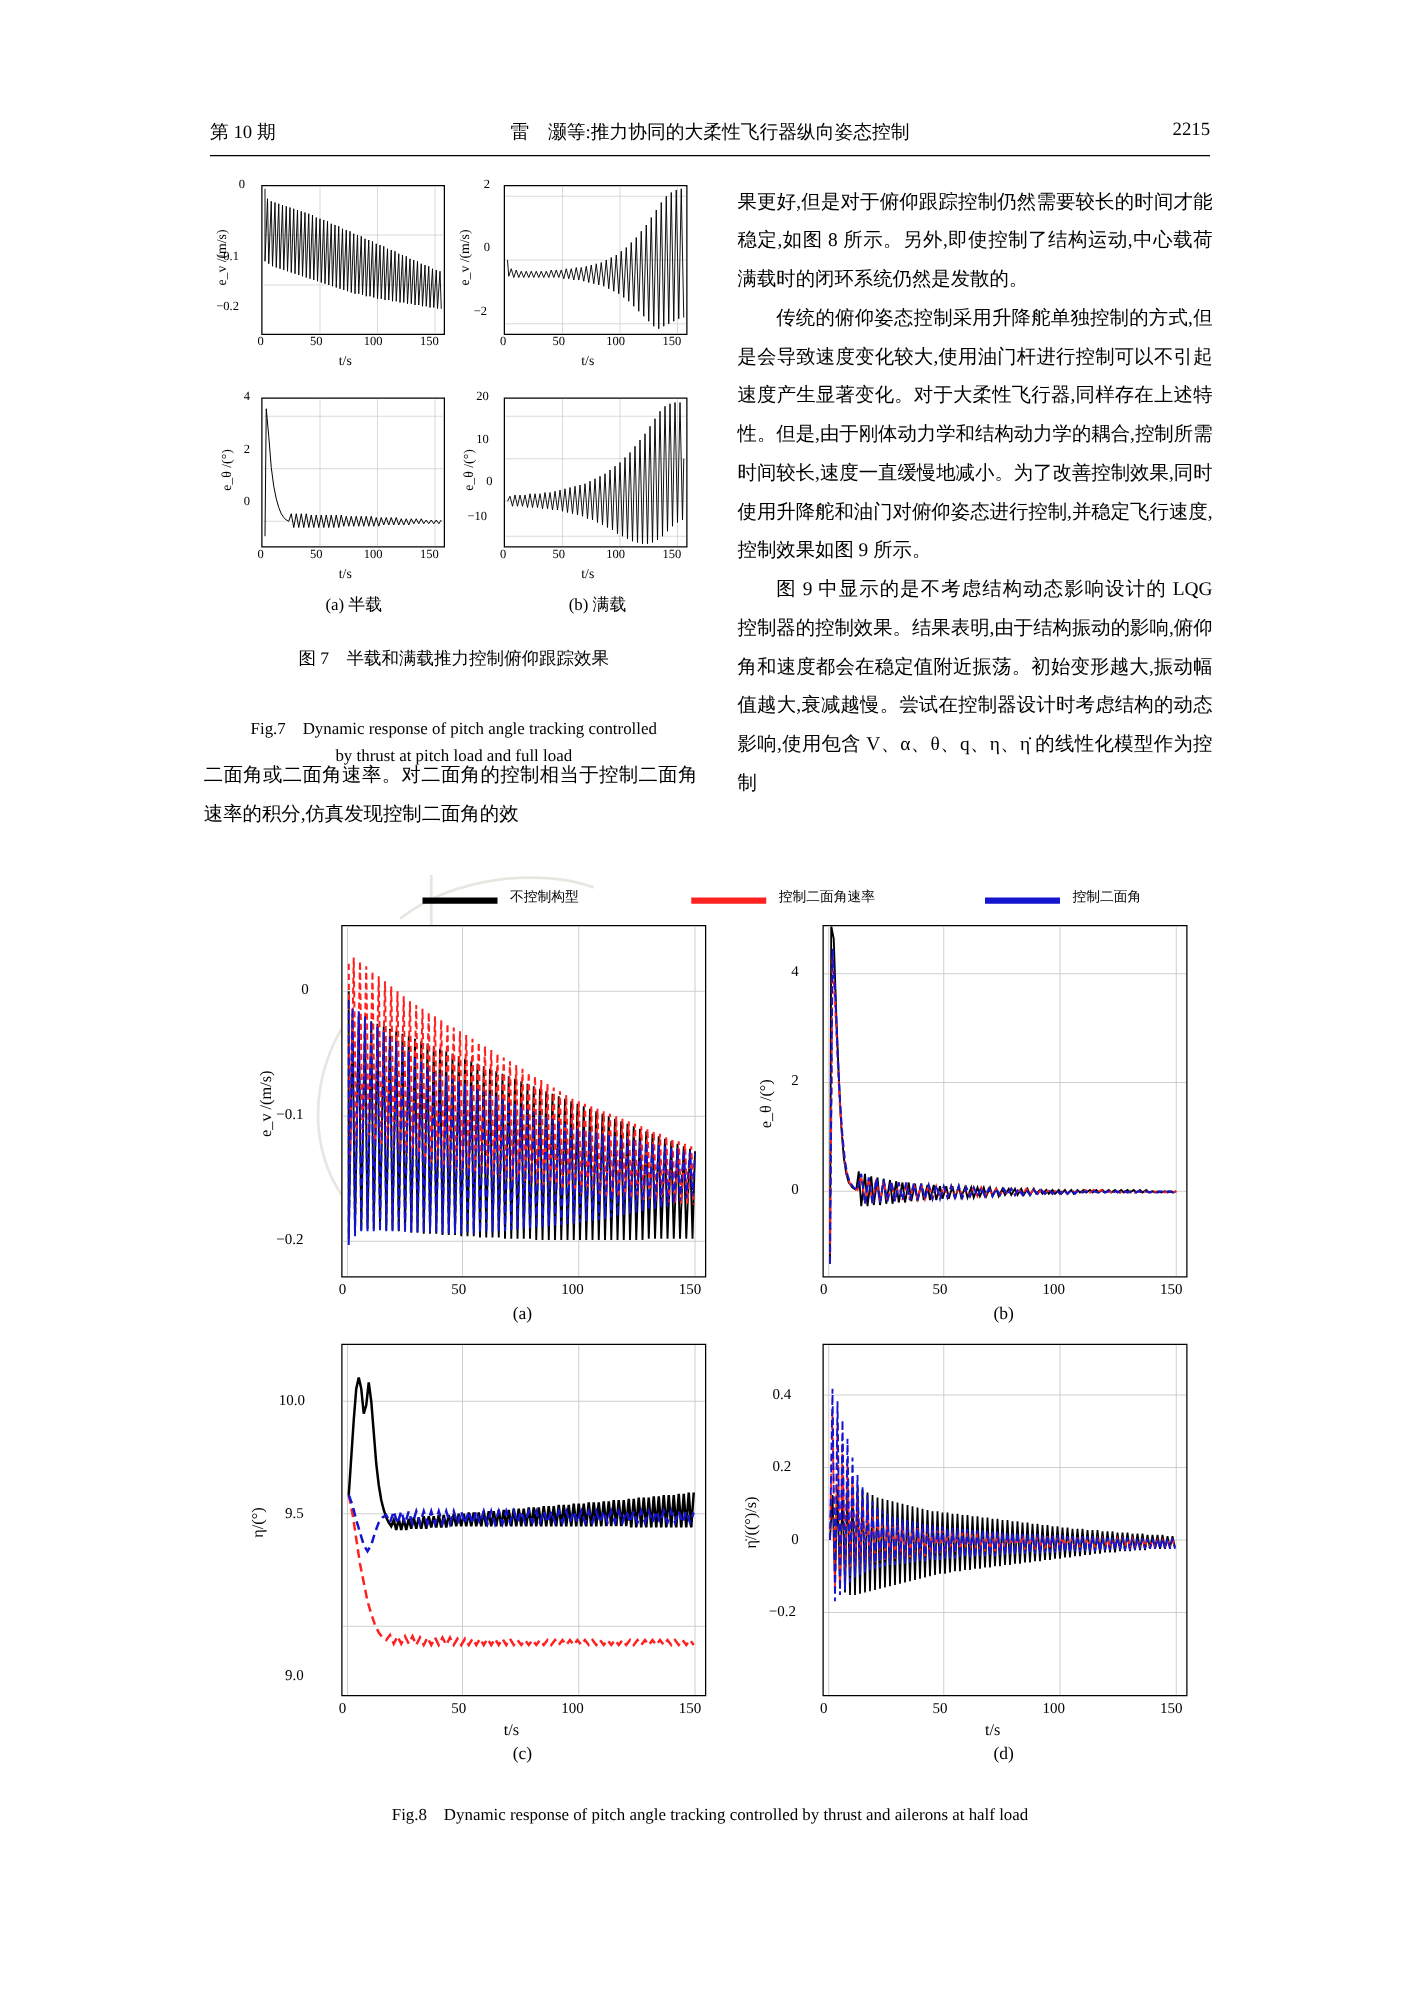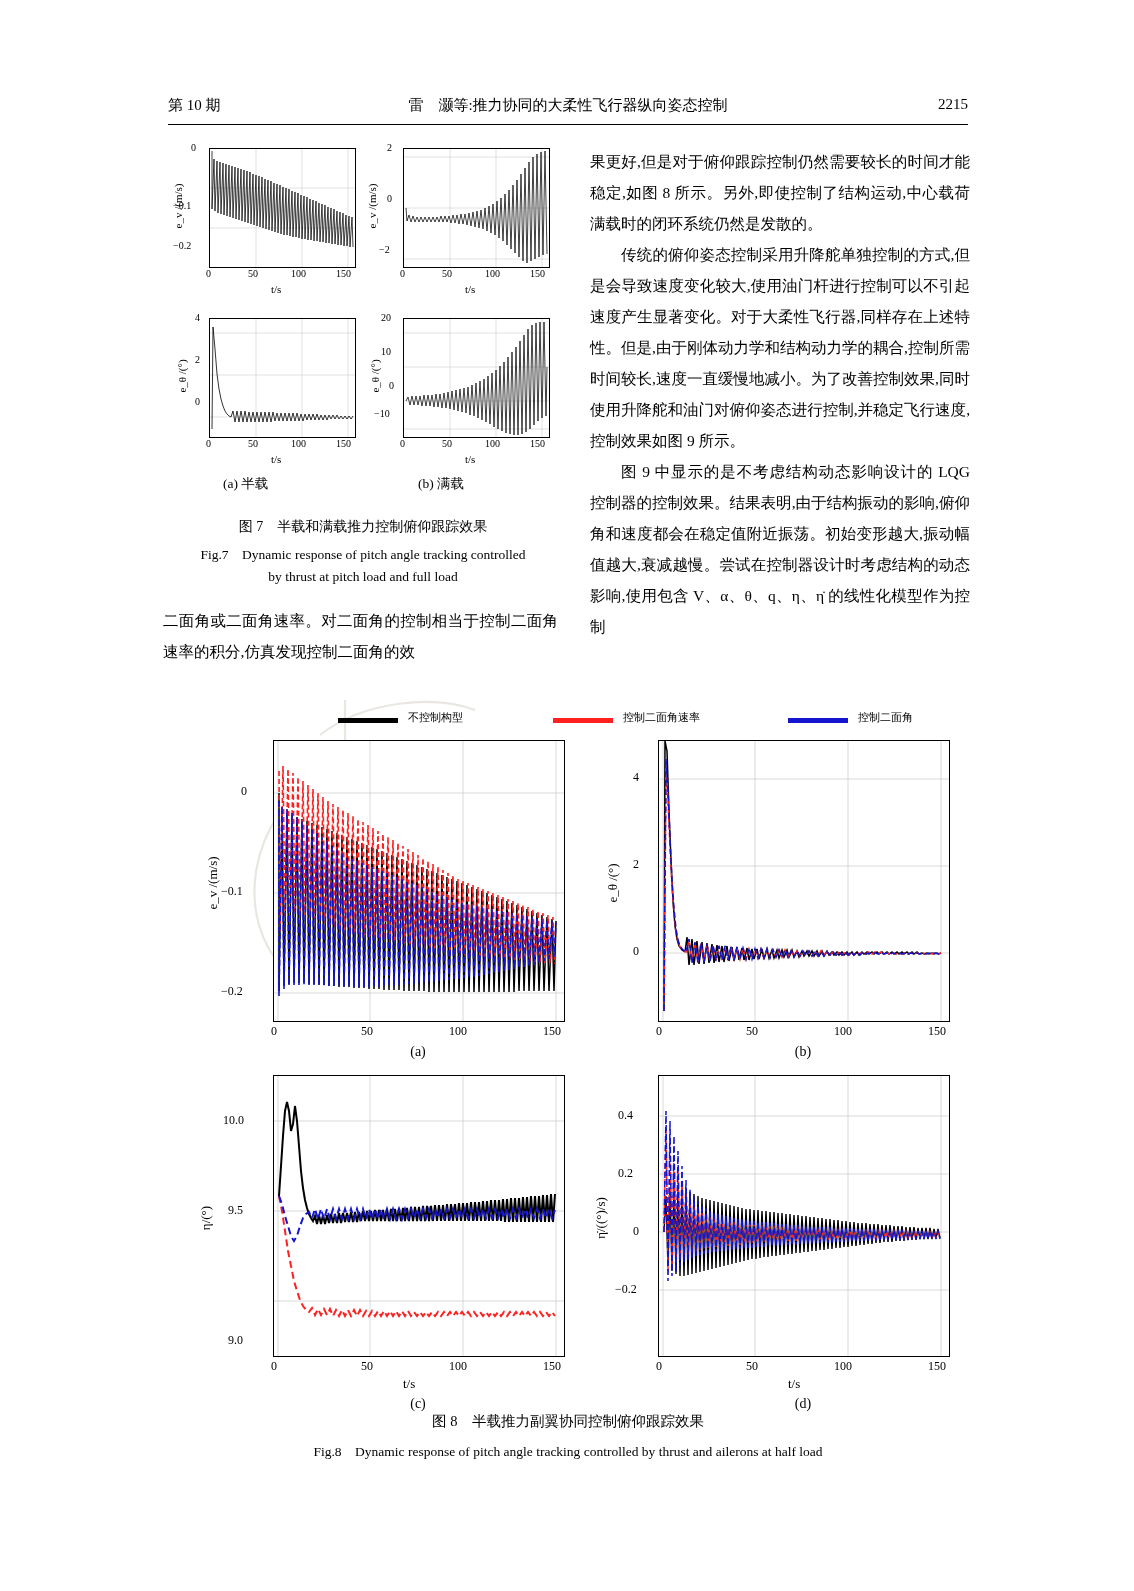--- a/index.html
+++ b/index.html
@@ -95,36 +95,38 @@
     white-space: nowrap;
   }
   .ticknum {
     position: absolute;
     font-size: 10px;
     font-family: "Liberation Serif", serif;
   }
   .subcap {
     position: absolute;
     font-size: 13.5px;
+    text-align: center;
   }
   .figcap {
     position: absolute;
     font-size: 14px;
     text-align: center;
     width: 400px;
     left: 163px;
   }
   .figcap-en {
     position: absolute;
     font-size: 13.5px;
     text-align: center;
     width: 400px;
     left: 163px;
     font-family: "Liberation Serif", serif;
     line-height: 22px;
+    margin-top: 28px;
   }
 
   
   .fig8 {
     position: absolute;
     left: 163px;
     top: 700px;
     width: 810px;
     height: 700px;
   }
@@ -484,16 +486,15 @@
     <div class="bigtick" style="left:452px; top:582px;">−0.2</div>
     <div class="bigtick" style="left:493px; top:659px;">0</div>
     <div class="bigtick" style="left:583px; top:659px;">50</div>
     <div class="bigtick" style="left:671px; top:659px;">100</div>
     <div class="bigtick" style="left:765px; top:659px;">150</div>
     <div class="bigylab" style="left:395px; top:510px; width:85px; text-align:center;">η̇/((°)/s)</div>
     <div class="bigxlab" style="left:625px; top:676px;">t/s</div>
     <div class="pcap" style="left:600px; top:696px; width:80px;">(d)</div>
   </div>
 
-  <div class="fig8cap" style="top:1412px;">图 8　半载推力副翼协同控制俯仰跟踪效果</div>
   <div class="fig8cap-en" style="top:1443px;">Fig.8　Dynamic response of pitch angle tracking controlled by thrust and ailerons at half load</div>
 
 </div>
 
 </body></html>

